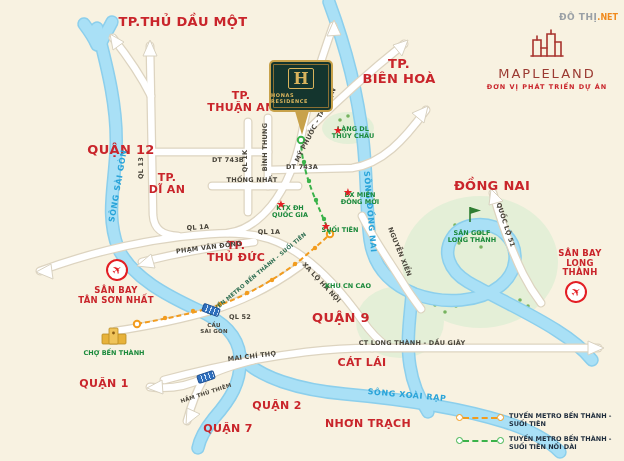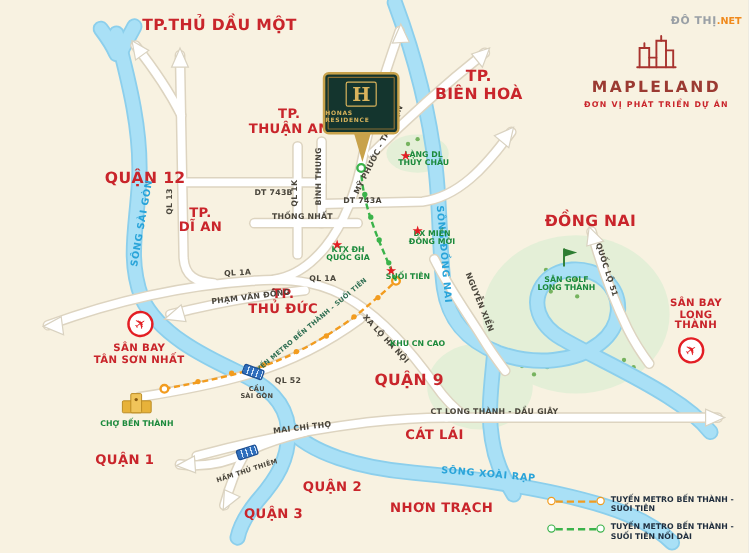--- a/index.html
+++ b/index.html
@@ -30,21 +30,21 @@
        display:flex;flex-direction:column;align-items:center;justify-content:center;
        box-shadow:inset 0 0 0 2px #14352e, inset 0 0 0 3px #8a6f33;}
   .badge-monogram{color:#d8b35c;font-family:"DejaVu Serif","Liberation Serif",serif;
        font-size:16px;font-weight:700;border:1px solid #d8b35c;padding:0 4px;border-radius:2px;}
   .badge-name{color:#d8b35c;font-size:5px;letter-spacing:.6px;margin-top:3px;font-weight:700;}
   .badge-pointer{position:absolute;left:295px;top:111px;width:0;height:0;z-index:6;
        border-left:7px solid transparent;border-right:7px solid transparent;
        border-top:24px solid #c8a24b;}
   
   .developer{position:absolute;right:12px;top:26px;width:130px;text-align:center;z-index:7;}
-  .dev-name{color:#9b3a32;font-size:13px;font-weight:700;letter-spacing:2px;margin-top:2px;}
+  .dev-name{color:#9b3a32;font-size:13px;font-weight:400;letter-spacing:2px;margin-top:2px;}
   .dev-tagline{color:#c9252b;font-size:6.5px;font-weight:700;letter-spacing:1px;margin-top:2px;}
   
   .watermark{position:absolute;right:6px;top:5px;z-index:8;font-weight:700;margin-left:27px;}
   .wm1{color:#9aa0a6;font-size:9px;letter-spacing:.5px;}
   .wm2{color:#f08a1d;font-size:8px;}
   
   .legend{position:absolute;right:8px;bottom:10px;width:158px;z-index:7;}
   .legend-row{display:flex;align-items:flex-start;margin-top:7px;}
   .legend-line{position:relative;width:44px;height:8px;flex:0 0 44px;margin-top:2px;}
   .legend-line .dash{position:absolute;left:5px;right:5px;top:3px;border-top:2px dashed var(--c);}
@@ -185,21 +185,21 @@
       <div class="map-label district" style="left: 241px; top: 102px; transform: translate(-50%, -50%) rotate(0deg);">TP.
 THUẬN AN</div>
       <div class="map-label district" style="left: 167px; top: 184px; transform: translate(-50%, -50%) rotate(0deg);">TP.
 DĨ AN</div>
       <div class="map-label district lg" style="left: 492px; top: 186px; transform: translate(-50%, -50%) rotate(0deg);">ĐỒNG NAI</div>
       <div class="map-label district" style="left: 236px; top: 252px; transform: translate(-50%, -50%) rotate(0deg);">TP.
 THỦ ĐỨC</div>
       <div class="map-label district lg" style="left: 341px; top: 318px; transform: translate(-50%, -50%) rotate(0deg);">QUẬN 9</div>
       <div class="map-label district" style="left: 277px; top: 374px; transform: translate(-50%, -50%) rotate(0deg); margin-top: 32px;">QUẬN 2</div>
       <div class="map-label district" style="left: 104px; top: 384px; transform: translate(-50%, -50%) rotate(0deg);">QUẬN 1</div>
-      <div class="map-label district" style="left: 228px; top: 429px; transform: translate(-50%, -50%) rotate(0deg);">QUẬN 3</div>
+      <div class="map-label district" style="left: 228px; top: 429px; transform: translate(-50%, -50%) rotate(0deg);">QUẬN 7</div>
       <div class="map-label district" style="left: 362px; top: 363px; transform: translate(-50%, -50%) rotate(0deg);">CÁT LÁI</div>
       <div class="map-label district" style="left: 368px; top: 424px; transform: translate(-50%, -50%) rotate(0deg); text-align: right;">NHƠN TRẠCH</div>
       <div class="map-label district sm" style="left: 580px; top: 263px; transform: translate(-50%, -50%) rotate(0deg);">SÂN BAY
 LONG THÀNH</div>
       <div class="map-label district sm" style="left: 116px; top: 296px; transform: translate(-50%, -50%) rotate(0deg);">SÂN BAY
 TÂN SƠN NHẤT</div>
       <div class="map-label road" style="left: 228px; top: 149px; transform: translate(-50%, -50%) rotate(0deg); margin-top: 12px;">DT 743B</div>
       <div class="map-label road" style="left: 302px; top: 168px; transform: translate(-50%, -50%) rotate(0deg);">DT 743A</div>
       <div class="map-label road" style="left: 246px; top: 161px; transform: translate(-50%, -50%) rotate(-90deg);">QL 1K</div>
       <div class="map-label road" style="left: 142px; top: 168px; transform: translate(-50%, -50%) rotate(-90deg);">QL 13</div>

